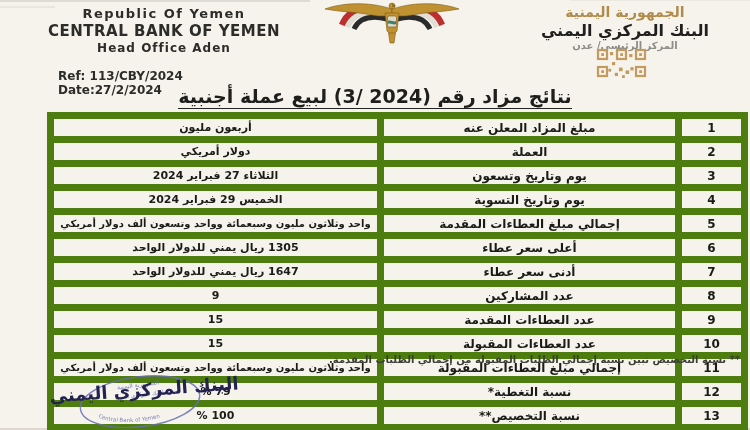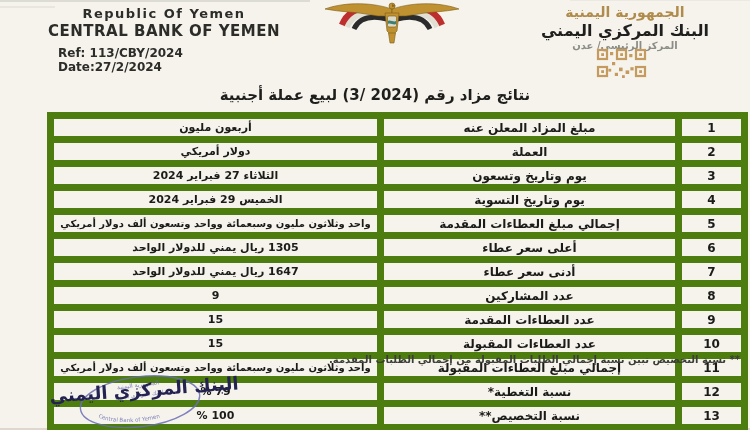--- a/index.html
+++ b/index.html
@@ -16,35 +16,35 @@
   .streak.s1{top:0;left:0;width:310px;height:2px;}
   .streak.s2{top:6px;left:0;width:55px;height:2px;opacity:.5;}
   .streak.s3{top:0;right:0;width:180px;height:1px;opacity:.4;}
   .edge-bottom{position:absolute;bottom:0;left:0;width:100%;height:2px;background:rgba(170,150,140,.30);}
 
   
   .hdr-left{position:absolute;left:28px;top:6px;width:272px;text-align:center;color:#2c2c29;}
   .hdr-left .l1{font-size:13px;font-weight:bold;letter-spacing:1.5px;}
   .hdr-left .l2{font-size:15px;font-weight:bold;letter-spacing:.5px;margin-top:1px;}
   .hdr-left .l3{font-size:12px;font-weight:bold;letter-spacing:1px;margin-top:1px;}
-  .refblock{margin-top:6px;margin-left:30px;text-align:left;font-size:12px;font-weight:bold;line-height:14px;color:#2c2c29;}
+  .refblock{margin-top:14px;margin-left:30px;text-align:left;font-size:12px;font-weight:bold;line-height:14px;color:#2c2c29;}
 
   
   .emblem{position:absolute;left:316px;top:0;width:152px;height:46px;}
 
   
   .hdr-right{position:absolute;right:20px;top:4px;width:210px;text-align:center;direction:rtl;}
   .hdr-right .a1{color:#b08c4c;font-size:14px;font-weight:bold;}
   .hdr-right .a2{font-size:16px;font-weight:bold;color:#1f1f1d;margin-top:1px;}
   .hdr-right .a3{font-size:10px;font-weight:bold;color:#8c8c86;margin-top:0;}
   .qr{position:absolute;left:596px;top:48px;width:52px;height:32px;}
 
   
   .title{position:absolute;top:85px;left:0;right:0;text-align:center;direction:rtl;}
-  .title span{font-size:15px;font-weight:bold;border-bottom:1.5px solid #23231f;padding-bottom:14px;}
+  .title span{font-size:19px;font-weight:bold;border-bottom:1.5px solid #23231f;padding-bottom:1px;}
 
   
   table.results{position:absolute;top:112px;left:47px;width:694px;border-collapse:collapse;direction:rtl;table-layout:fixed;}
   table.results td{
     border:7px solid #4d7c0f;text-align:center;vertical-align:middle;
     font-weight:bold;color:#1b1b18;padding:0;height:17px;line-height:16px;overflow:hidden;
   }
   td.c-num{font-size:12px;}
   td.c-label{font-size:12px;}
   td.c-value{font-size:11px;}
@@ -70,20 +70,21 @@
 <div class="page">
 
   <div class="streak s1"></div>
   <div class="streak s2"></div>
   <div class="streak s3"></div>
   <div class="edge-bottom"></div>
 
   <div class="hdr-left">
     <div class="l1">Republic Of Yemen</div>
     <div class="l2">CENTRAL BANK OF YEMEN</div>
+    <div class="l3">Head Office Aden</div>
     <div class="refblock">
       <div>Ref: 113/CBY/2024</div>
       <div>Date:27/2/2024</div>
     </div>
   </div>
 
   <div class="emblem">
     <svg width="152" height="46" viewBox="0 0 152 46">
 
       <path d="M70 12 C 48 5, 33 9, 26 25" stroke="#bf2e2e" stroke-width="6.5" fill="none"></path>

